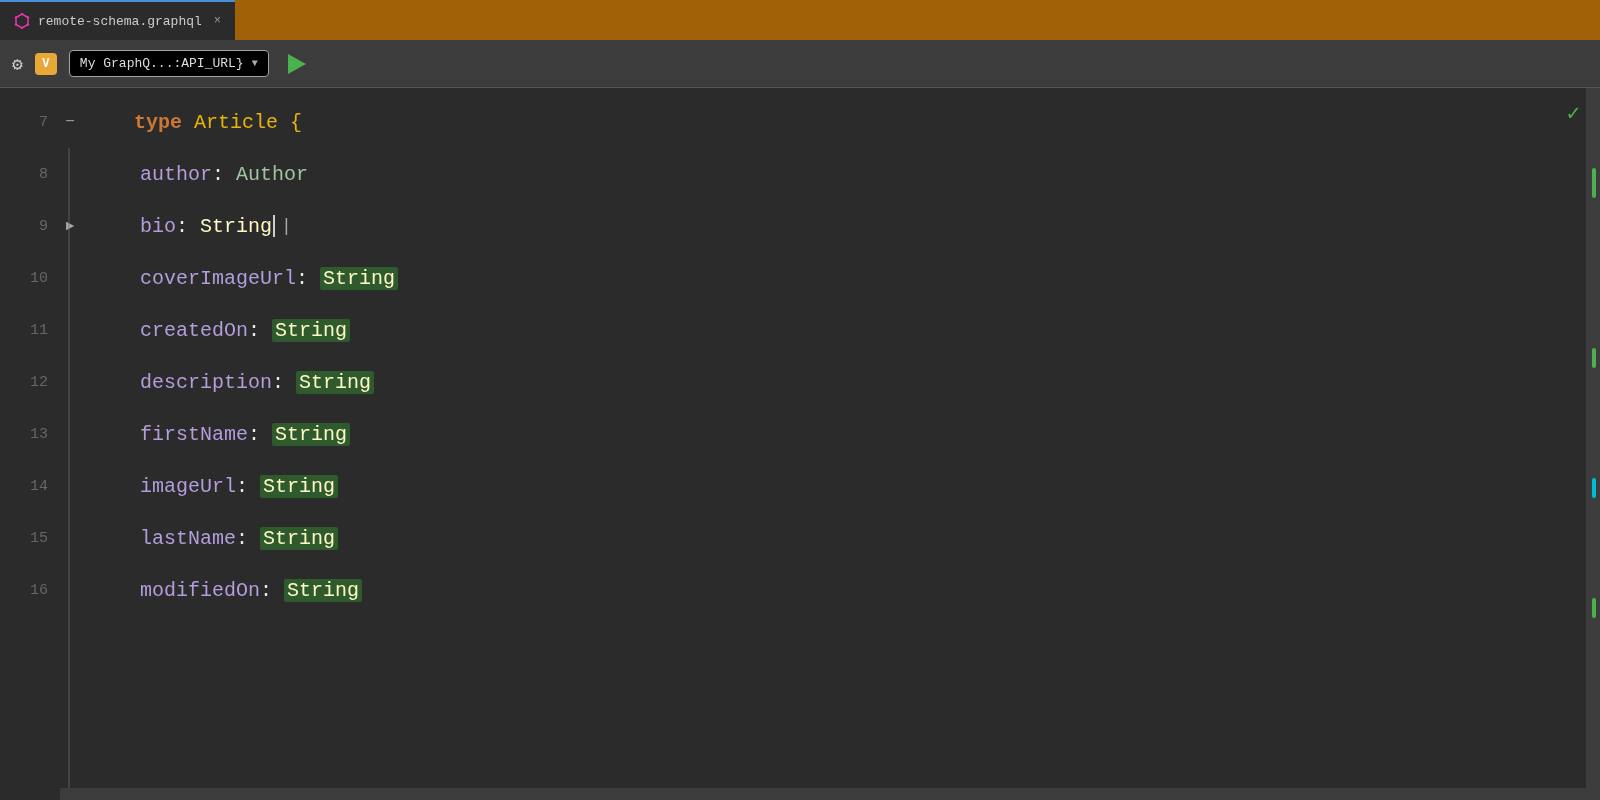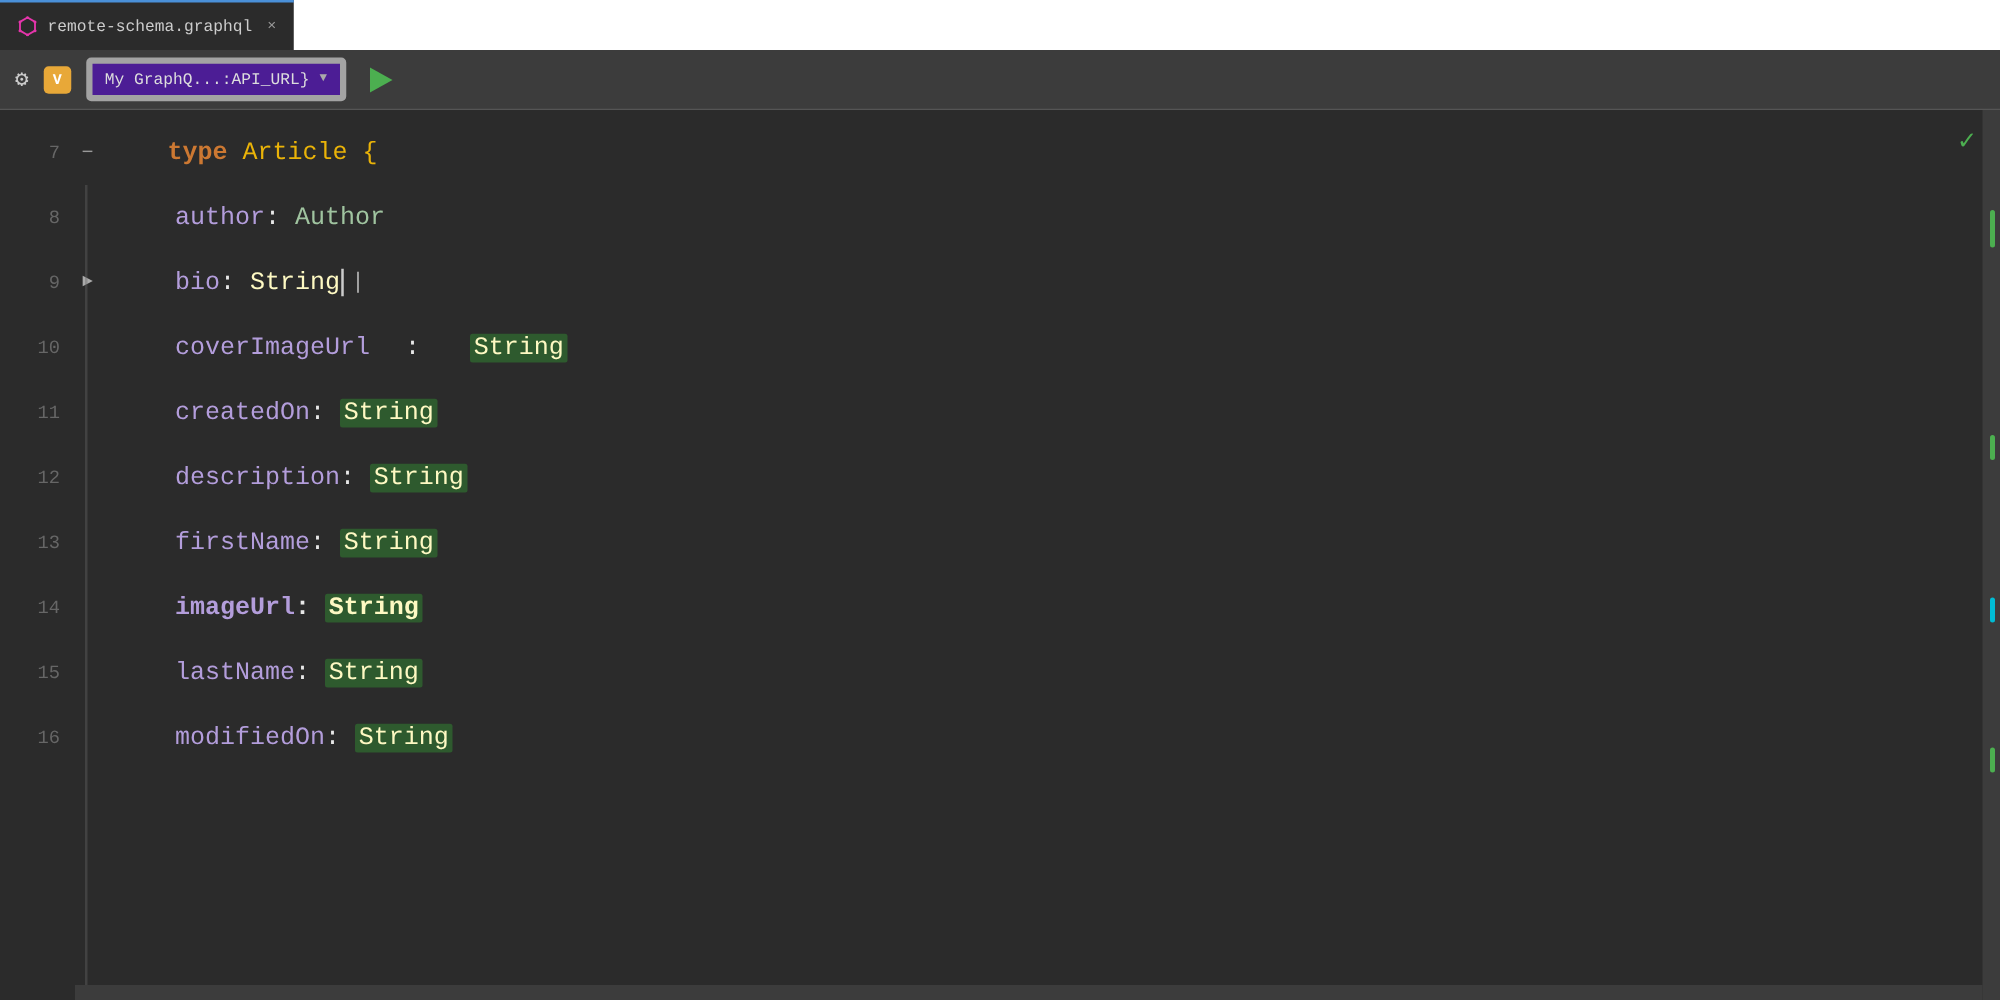--- a/index.html
+++ b/index.html
@@ -7,21 +7,21 @@
     body {
       width: 1600px;
       height: 800px;
       background: #2b2b2b;
       font-family: 'Courier New', Courier, monospace;
       overflow: hidden;
     }
 
     
     .tab-bar {
-      background: #ffffff;
+      background: #a16207;
       height: 40px;
       display: flex;
       align-items: center;
       padding: 0 0;
     }
 
     .tab {
       display: flex;
       align-items: center;
       gap: 8px;
@@ -65,22 +65,22 @@
       font-weight: bold;
       width: 22px;
       height: 22px;
       border-radius: 4px;
       display: flex;
       align-items: center;
       justify-content: center;
     }
 
     .toolbar-dropdown {
-      background: #4c1d95;
-      border: 5px solid #a3a3a3;
+      background: #000000;
+      border: 1px solid #a3a3a3;
       border-radius: 4px;
       color: #ddd;
       font-size: 13px;
       padding: 5px 10px;
       display: flex;
       align-items: center;
       gap: 8px;
       cursor: pointer;
       min-width: 200px;
     }
@@ -329,21 +329,21 @@
 
     <div class="code-line" style="padding-left: 60px; position:relative;">
       <span class="field-name">bio</span>
       <span class="colon">:&nbsp;</span>
       <span class="type-ref">String</span>
       <span class="cursor-bar"></span>
 
       <span style="color:#aaa; font-size:18px; margin-left: 6px; font-style: normal;">|</span>
     </div>
 
-    <div class="code-line" style="padding-left: 60px; gap: 28px;">
+    <div class="code-line" style="padding-left: 60px;">
       <span class="field-name">coverImageUrl</span>
       <span class="colon">:&nbsp;</span>
       <span class="type-ref string-highlight">String</span>
     </div>
 
     <div class="code-line" style="padding-left: 60px;">
       <span class="field-name">createdOn</span>
       <span class="colon">:&nbsp;</span>
       <span class="type-ref string-highlight">String</span>
     </div>
@@ -353,21 +353,21 @@
       <span class="colon">:&nbsp;</span>
       <span class="type-ref string-highlight">String</span>
     </div>
 
     <div class="code-line" style="padding-left: 60px;">
       <span class="field-name">firstName</span>
       <span class="colon">:&nbsp;</span>
       <span class="type-ref string-highlight">String</span>
     </div>
 
-    <div class="code-line" style="padding-left: 60px; font-weight: bold;">
+    <div class="code-line" style="padding-left: 60px;">
       <span class="field-name">imageUrl</span>
       <span class="colon">:&nbsp;</span>
       <span class="type-ref string-highlight">String</span>
     </div>
 
     <div class="code-line" style="padding-left: 60px;">
       <span class="field-name">lastName</span>
       <span class="colon">:&nbsp;</span>
       <span class="type-ref string-highlight">String</span>
     </div>

